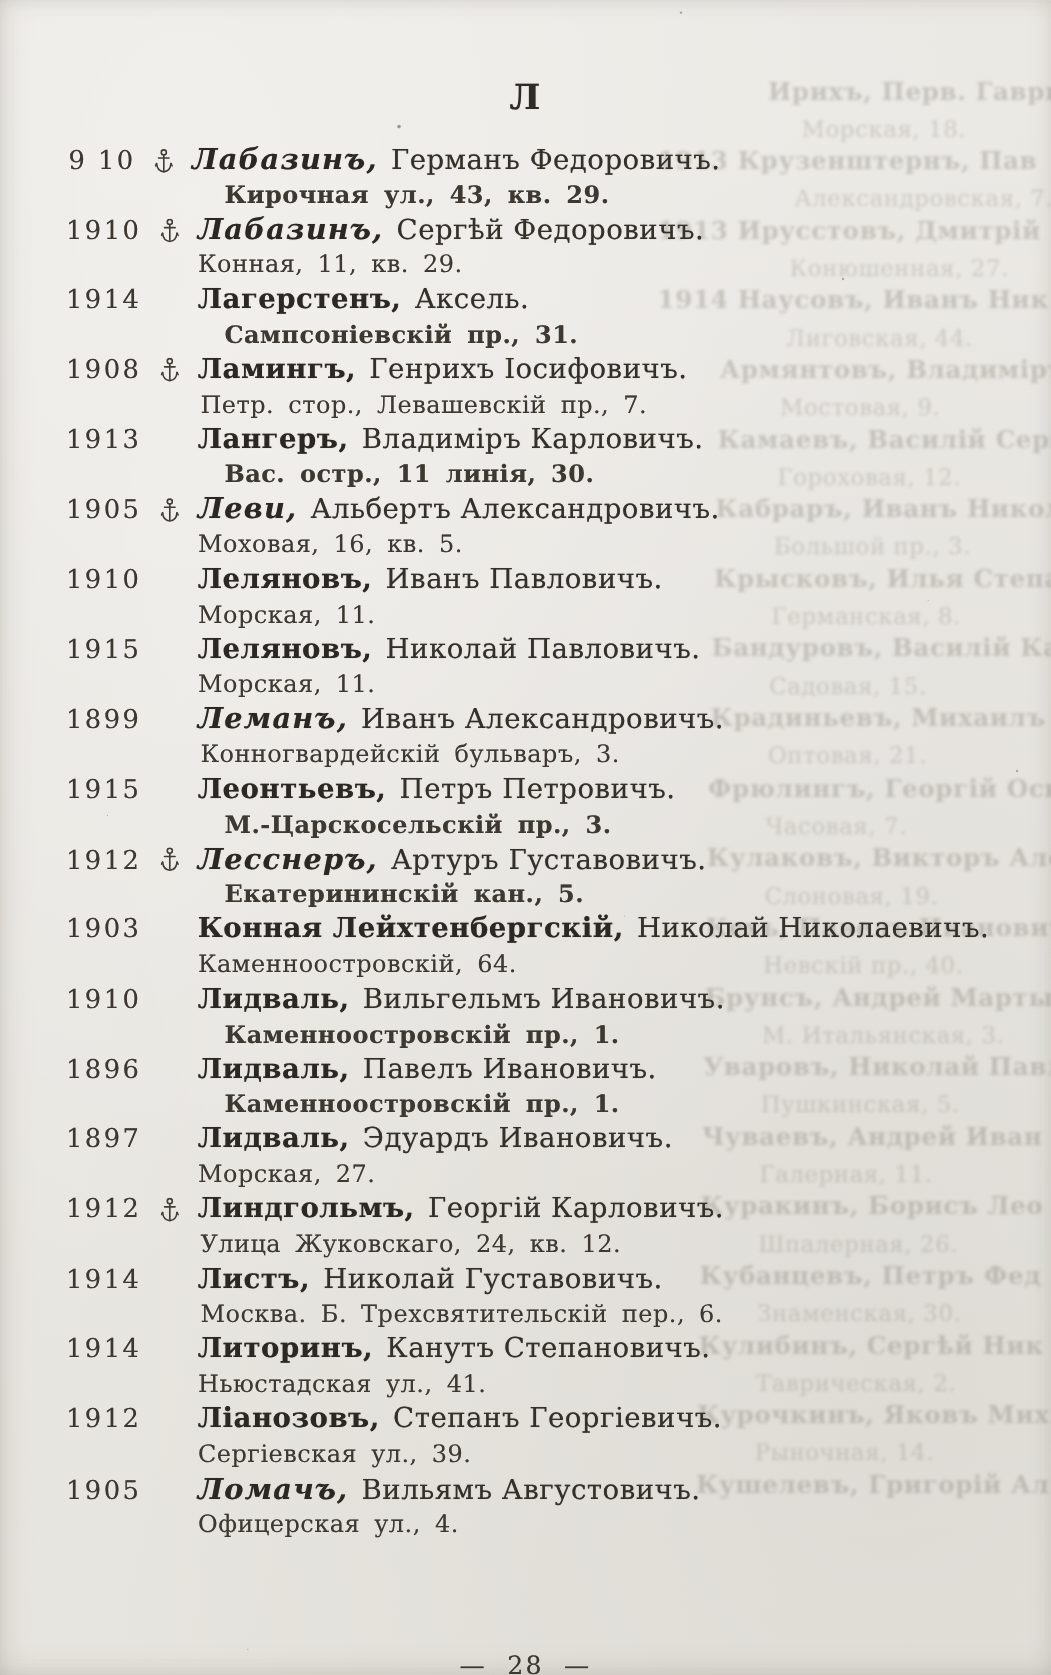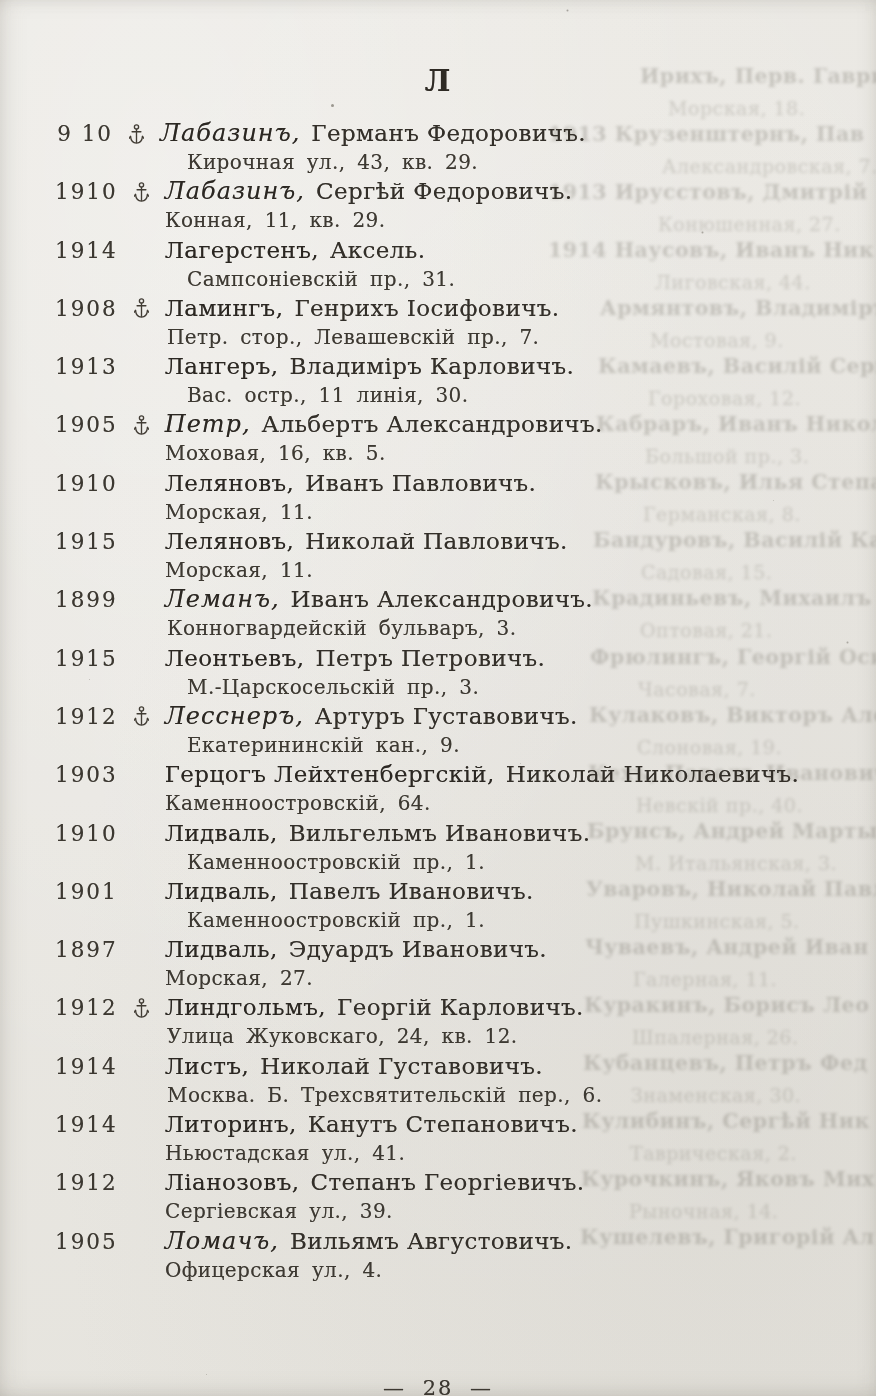--- a/index.html
+++ b/index.html
@@ -55,30 +55,30 @@
   .year{
     flex:0 0 58px;text-align:right;
     font-size:21.5px;letter-spacing:2px;color:#3c3831;
     text-shadow:0 0 0.5px rgba(60,56,49,0.55);
     white-space:pre;
   }
   .anchor-slot{flex:0 0 47px;display:flex;justify-content:center;align-items:center;align-self:center;height:30px;}
   .anchor-svg{display:block;margin-top:2px;}
   .name{font-size:23px;letter-spacing:0.4px;white-space:nowrap;color:#332f29;
     text-shadow:0 0 0.6px rgba(51,47,41,0.55);}
-  .name .surname{font-weight:normal;color:#2b2722;}
+  .name .surname{font-weight:bold;color:#2b2722;}
   .name.it .surname{font-style:italic;font-size:24px;letter-spacing:1px;}
   .name .given{margin-left:11px;font-weight:normal;text-align:right;}
   .row2{height:28.3px;line-height:28px;}
   .address{
     display:inline-block;margin-left:110px;
     font-size:20px;letter-spacing:0.4px;word-spacing:5px;color:#3d3932;
     text-shadow:0 0 0.5px rgba(61,57,50,0.5);white-space:nowrap;
   }
-  .address.mid{margin-left:132px;}
+  .address.mid{margin-left:132px;font-weight:bold;}
   .address.long{margin-left:112px;}
   .page-number{
     position:absolute;top:1376px;left:0;width:100%;
     text-align:center;font-size:21px;letter-spacing:2px;color:#3c3831;
     word-spacing:8px;
     text-shadow:0 0 0.5px rgba(60,56,49,0.5);
   }
 </style>
 </head>
 <body>
@@ -248,21 +248,21 @@
         <svg class="anchor-svg" width="15" height="21" viewBox="0 0 15 21" fill="none" stroke="#413c34" stroke-width="1.35" stroke-linecap="round">
           <circle cx="7.5" cy="3" r="2.1"></circle>
           <line x1="7.5" y1="5.2" x2="7.5" y2="18.2"></line>
           <line x1="3.1" y1="7.7" x2="11.9" y2="7.7"></line>
           <path d="M1.5 12.4 C1.9 16.8 4.4 18.9 7.5 19.2 C10.6 18.9 13.1 16.8 13.5 12.4"></path>
           <path d="M1.5 12.4 L0.4 14.2"></path>
           <path d="M13.5 12.4 L14.6 14.2"></path>
         </svg>
       </span>
       <span class="name it">
-        <span class="surname">Петр,</span><span class="given">Альбертъ Александровичъ.</span>
+        <span class="surname">Леви,</span><span class="given">Альбертъ Александровичъ.</span>
       </span>
     </div>
     <div class="row2">
       <span class="address">Моховая, 16, кв. 5.</span>
     </div>
   </div>
 
   <div class="entry">
     <div class="row1">
       <span class="year">1910</span>
@@ -362,39 +362,39 @@
           <path d="M1.5 12.4 C1.9 16.8 4.4 18.9 7.5 19.2 C10.6 18.9 13.1 16.8 13.5 12.4"></path>
           <path d="M1.5 12.4 L0.4 14.2"></path>
           <path d="M13.5 12.4 L14.6 14.2"></path>
         </svg>
       </span>
       <span class="name it">
         <span class="surname">Лесснеръ,</span><span class="given">Артуръ Густавовичъ.</span>
       </span>
     </div>
     <div class="row2">
-      <span class="address mid">Екатерининскій кан., 9.</span>
+      <span class="address mid">Екатерининскій кан., 5.</span>
     </div>
   </div>
 
   <div class="entry">
     <div class="row1">
       <span class="year">1903</span>
       <span class="anchor-slot">
         <svg class="anchor-svg" width="15" height="21" viewBox="0 0 15 21" fill="none" stroke="#413c34" stroke-width="1.35" stroke-linecap="round" style="visibility: hidden;">
           <circle cx="7.5" cy="3" r="2.1"></circle>
           <line x1="7.5" y1="5.2" x2="7.5" y2="18.2"></line>
           <line x1="3.1" y1="7.7" x2="11.9" y2="7.7"></line>
           <path d="M1.5 12.4 C1.9 16.8 4.4 18.9 7.5 19.2 C10.6 18.9 13.1 16.8 13.5 12.4"></path>
           <path d="M1.5 12.4 L0.4 14.2"></path>
           <path d="M13.5 12.4 L14.6 14.2"></path>
         </svg>
       </span>
       <span class="name">
-        <span class="surname">Герцогъ Лейхтенбергскій,</span><span class="given">Николай Николаевичъ.</span>
+        <span class="surname">Конная Лейхтенбергскій,</span><span class="given">Николай Николаевичъ.</span>
       </span>
     </div>
     <div class="row2">
       <span class="address">Каменноостровскій, 64.</span>
     </div>
   </div>
 
   <div class="entry">
     <div class="row1">
       <span class="year">1910</span>
@@ -412,21 +412,21 @@
         <span class="surname">Лидваль,</span><span class="given">Вильгельмъ Ивановичъ.</span>
       </span>
     </div>
     <div class="row2">
       <span class="address mid">Каменноостровскій пр., 1.</span>
     </div>
   </div>
 
   <div class="entry">
     <div class="row1">
-      <span class="year">1901</span>
+      <span class="year">1896</span>
       <span class="anchor-slot">
         <svg class="anchor-svg" width="15" height="21" viewBox="0 0 15 21" fill="none" stroke="#413c34" stroke-width="1.35" stroke-linecap="round" style="visibility: hidden;">
           <circle cx="7.5" cy="3" r="2.1"></circle>
           <line x1="7.5" y1="5.2" x2="7.5" y2="18.2"></line>
           <line x1="3.1" y1="7.7" x2="11.9" y2="7.7"></line>
           <path d="M1.5 12.4 C1.9 16.8 4.4 18.9 7.5 19.2 C10.6 18.9 13.1 16.8 13.5 12.4"></path>
           <path d="M1.5 12.4 L0.4 14.2"></path>
           <path d="M13.5 12.4 L14.6 14.2"></path>
         </svg>
       </span>

